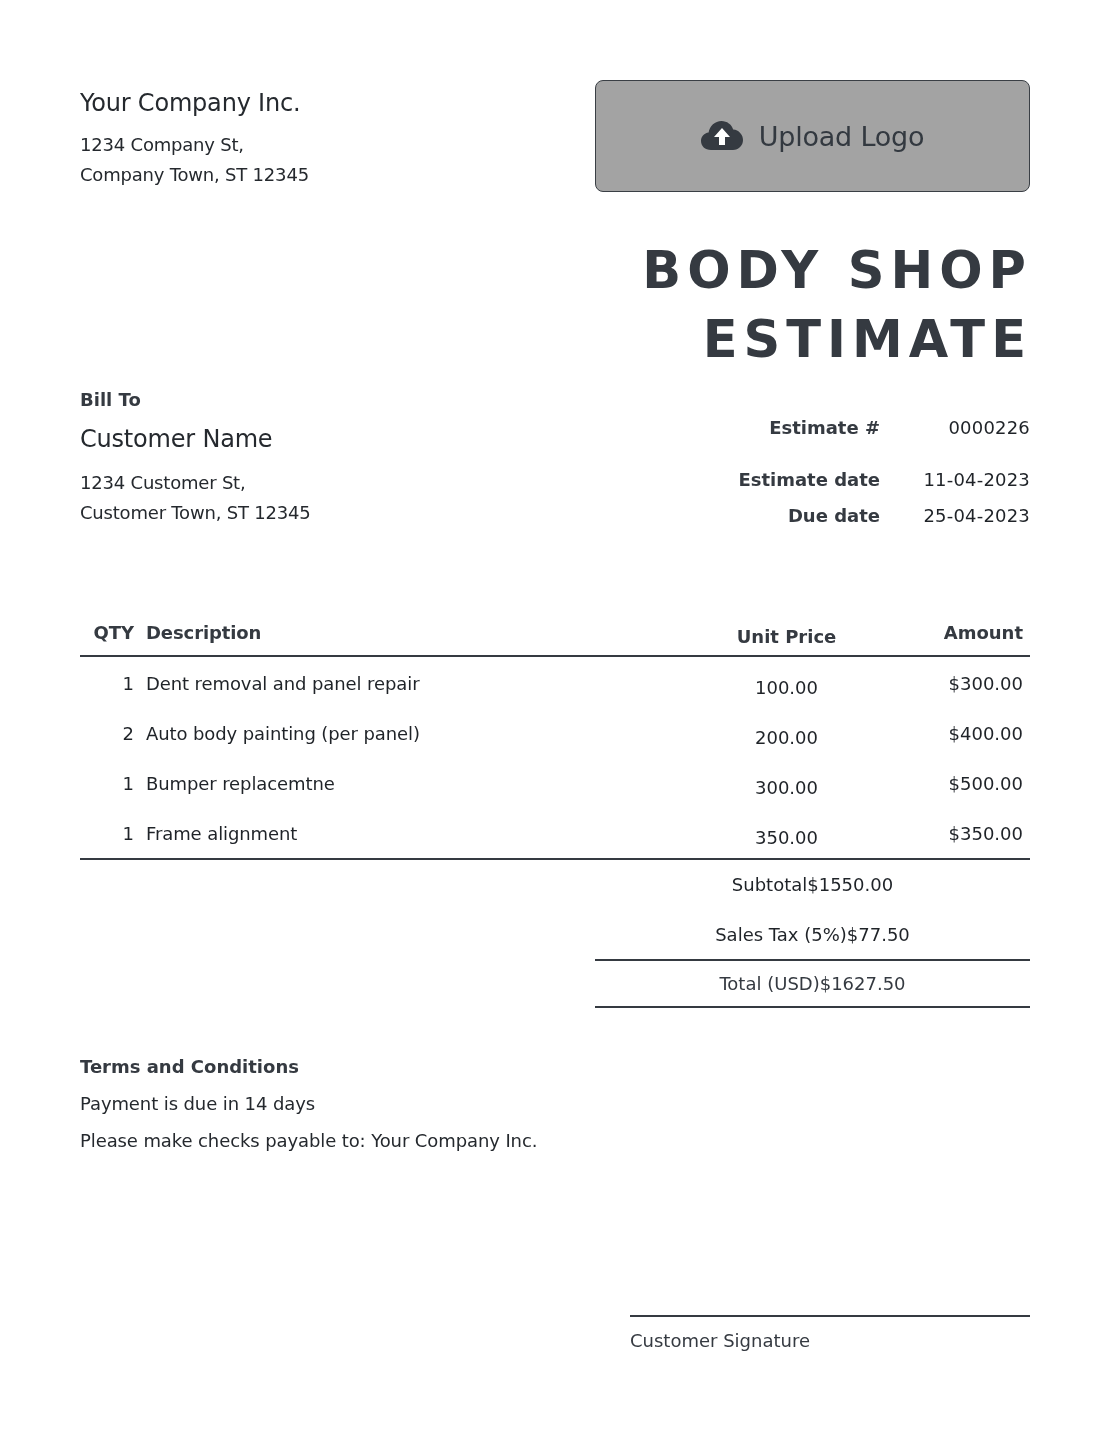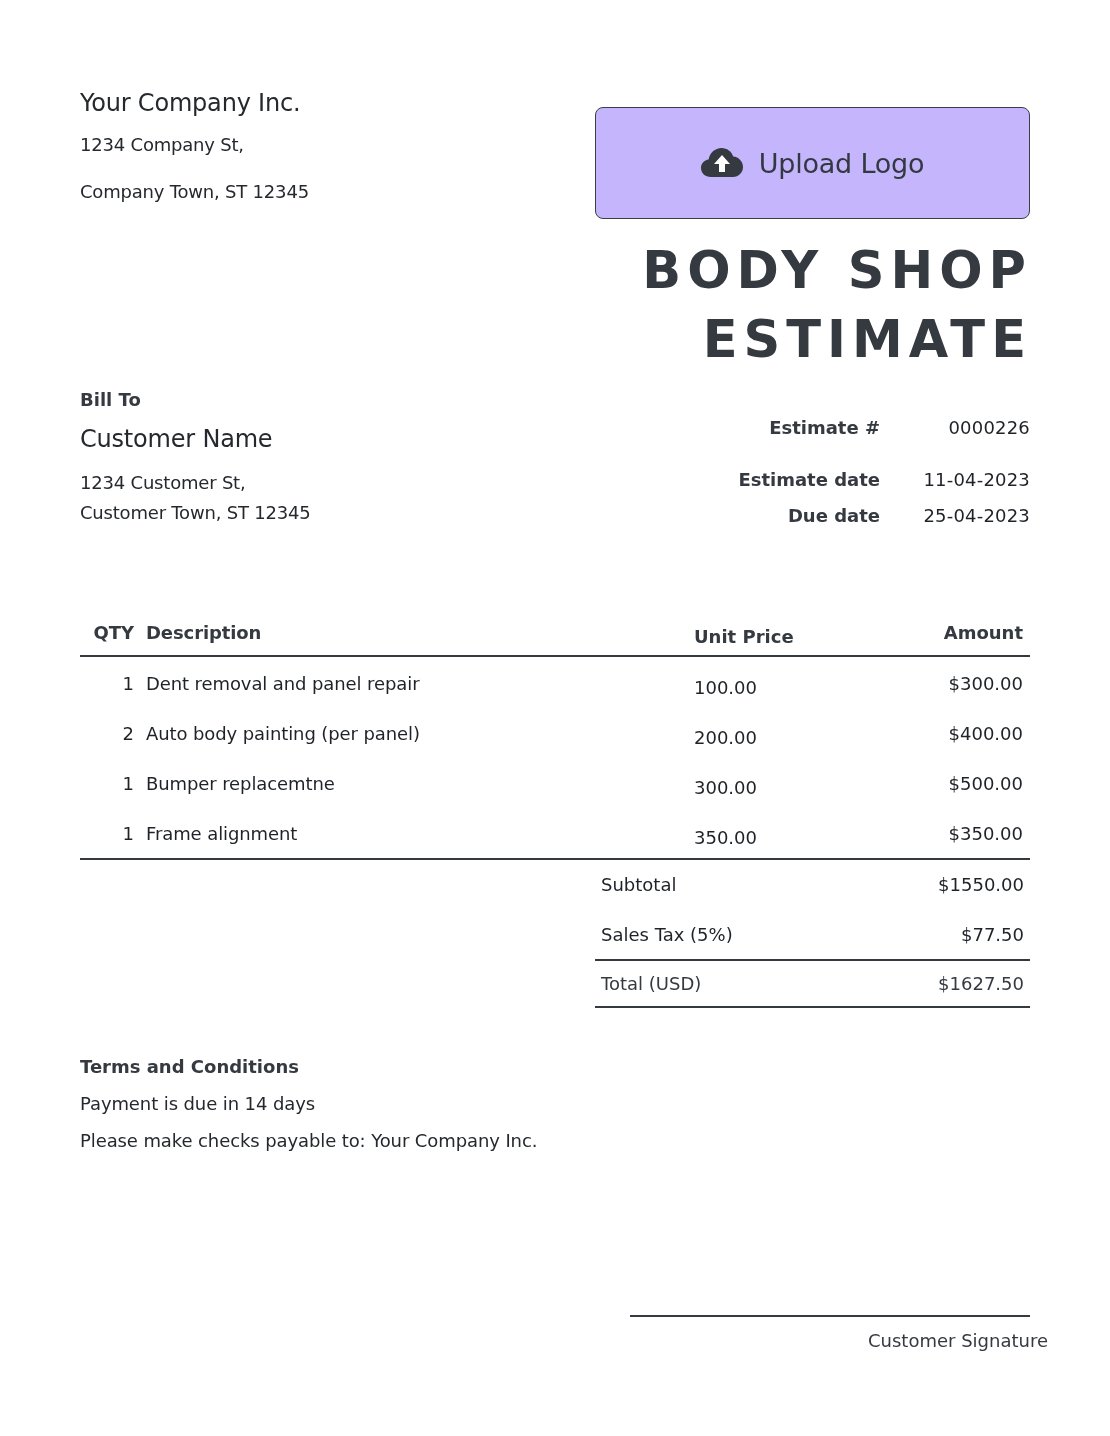--- a/index.html
+++ b/index.html
@@ -9,28 +9,28 @@
       color: #1f2328;
       position: relative;
       overflow: hidden;
     }
     .abs { position: absolute; }
 
     
     .company-name { left: 80px; top: 89px; font-size: 24px; color: #25292e; letter-spacing: -0.2px; }
     .company-addr { left: 80px; font-size: 18px; color: #25292e; letter-spacing: -0.2px; }
     .company-addr.l1 { top: 134px; }
-    .company-addr.l2 { top: 164px; margin-top: 17px; }
+    .company-addr.l2 { top: 164px; }
 
     
     .upload-box {
       left: 595px; top: 80px; width: 435px; height: 112px;
       border: 1px solid #3a3f45; border-radius: 8px;
       display: flex; align-items: center; justify-content: center; gap: 16px;
-      cursor: pointer; background: #c4b5fd; margin-top: 27px;
+      cursor: pointer; background: #a3a3a3;
     }
     .upload-box .upload-icon { width: 42px; height: 30px; display: inline-block; }
     .upload-box .upload-label { font-size: 27px; color: #333940; letter-spacing: -0.2px; }
 
     
     .doc-title {
       right: 78px; top: 236px; text-align: right;
       font-family: "DejaVu Sans", "Liberation Sans", sans-serif;
       font-weight: bold; font-size: 51px; line-height: 69px;
       letter-spacing: 6px; color: #353a41;
@@ -51,38 +51,38 @@
     .meta-row.r2 { top: 461px; margin-top: 8px; }
     .meta-row.r3 { top: 505px; }
 
     
     .items-table { left: 80px; top: 610px; width: 950px; }
     .t-head { height: 47px; display: flex; align-items: center; font-size: 18px; font-weight: bold; color: #353a41; border-bottom: 2px solid #353a41; }
     .t-row { height: 50px; display: flex; align-items: center; font-size: 18px; color: #1f2328; }
     .t-row:first-of-type { }
     .c-qty { width: 54px; text-align: right; padding-right: 0; }
     .c-desc { width: 560px; padding-left: 12px; letter-spacing: -0.1px; }
-    .c-unit { width: 185px; text-align: left; margin-top: 8px; }
+    .c-unit { width: 185px; text-align: center; margin-top: 8px; }
     .c-amt { width: 144px; text-align: right; }
     .t-body { border-bottom: 2px solid #353a41; padding-top: 1px; }
 
     
     .totals { left: 595px; top: 859px; width: 435px; }
-    .tot-row { height: 50px; display: flex; align-items: center; justify-content: space-between; font-size: 18px; padding: 0 6px; color: #1f2328; }
+    .tot-row { height: 50px; display: flex; align-items: center; justify-content: center; font-size: 18px; padding: 0 6px; color: #1f2328; }
     .tot-row.grand { font-weight: normal; color: #353a41; border-top: 2px solid #353a41; border-bottom: 2px solid #353a41; height: 49px; }
 
     
     .terms-title { left: 80px; top: 1056px; font-size: 18px; font-weight: bold; color: #353a41; }
     .terms-line { left: 80px; font-size: 18px; color: #25292e; letter-spacing: -0.1px; }
     .terms-line.l1 { top: 1093px; }
     .terms-line.l2 { top: 1130px; }
 
     
     .sig-line { left: 630px; top: 1315px; width: 400px; height: 0; border-top: 2px solid #353a41; }
-    .sig-label { left: 630px; top: 1330px; width: 418px; text-align: right; font-size: 18px; color: #353a41; }
+    .sig-label { left: 630px; top: 1330px; width: 418px; text-align: left; font-size: 18px; color: #353a41; }
   </style>
 </head>
 <body>
 
 <div class="abs company-name">Your Company Inc.</div>
 <div class="abs company-addr l1">1234 Company St,</div>
 <div class="abs company-addr l2">Company Town, ST 12345</div>
 
 <div class="abs upload-box">
   <span class="upload-icon">

